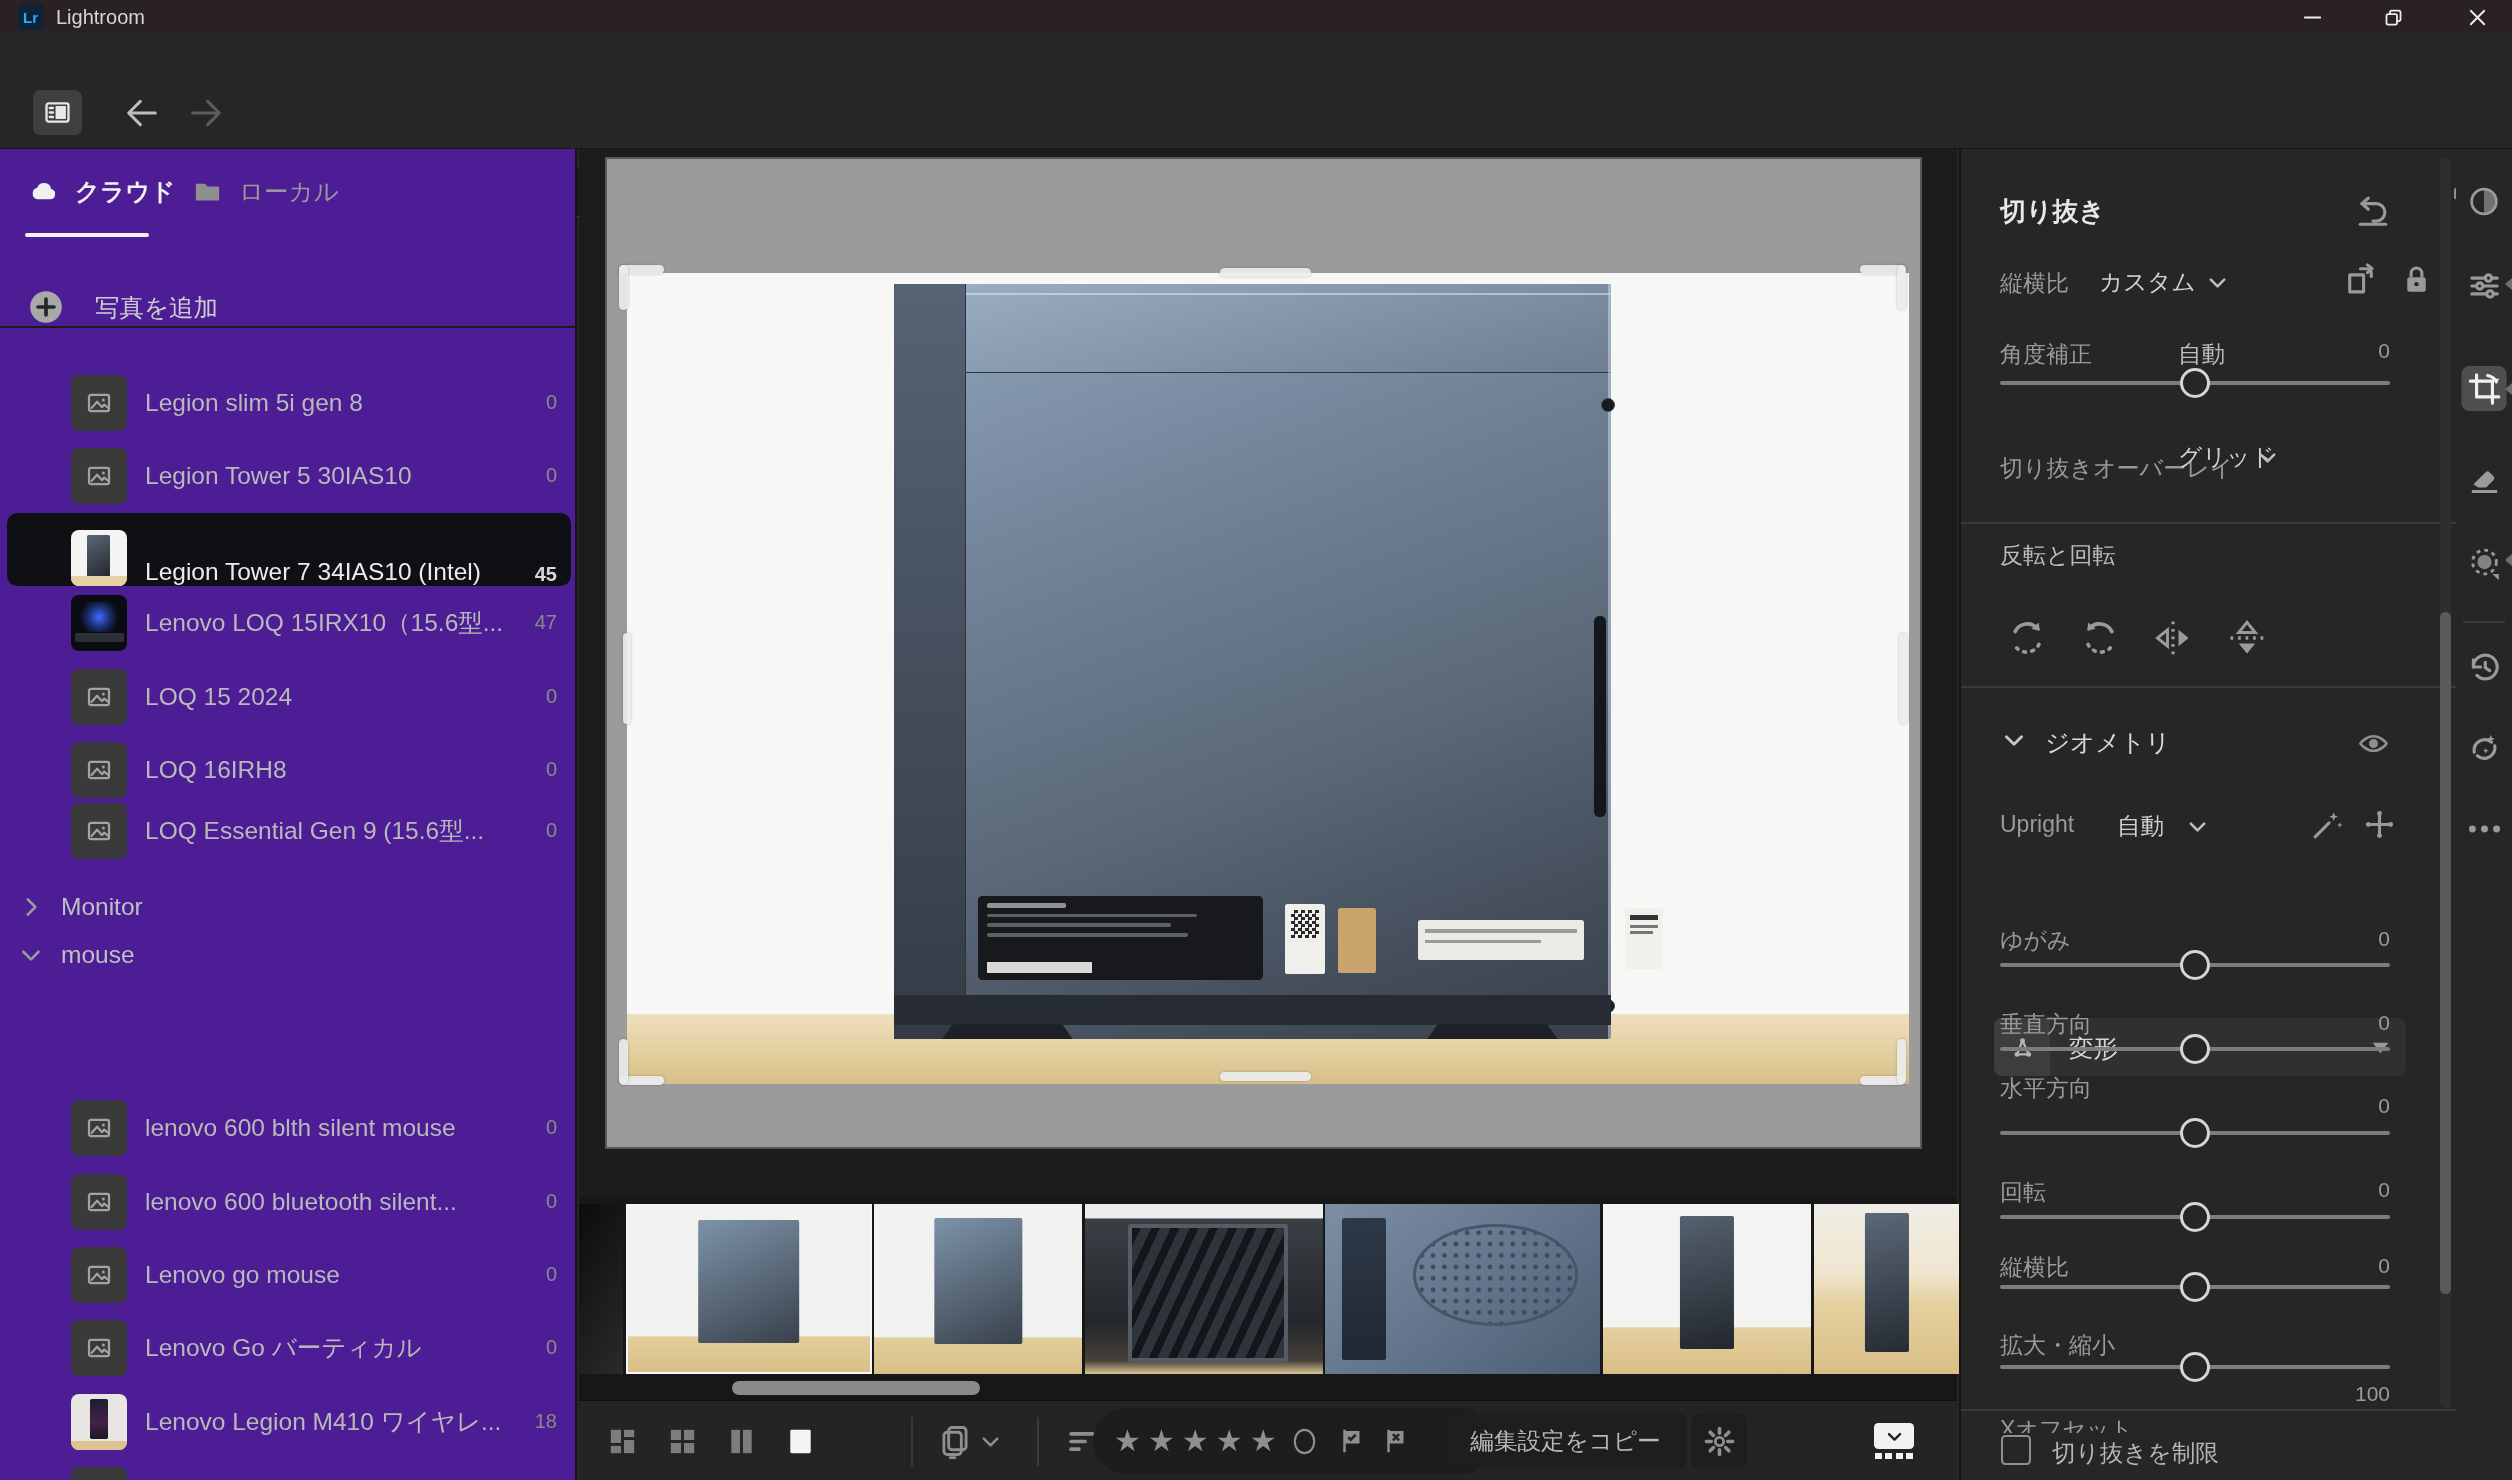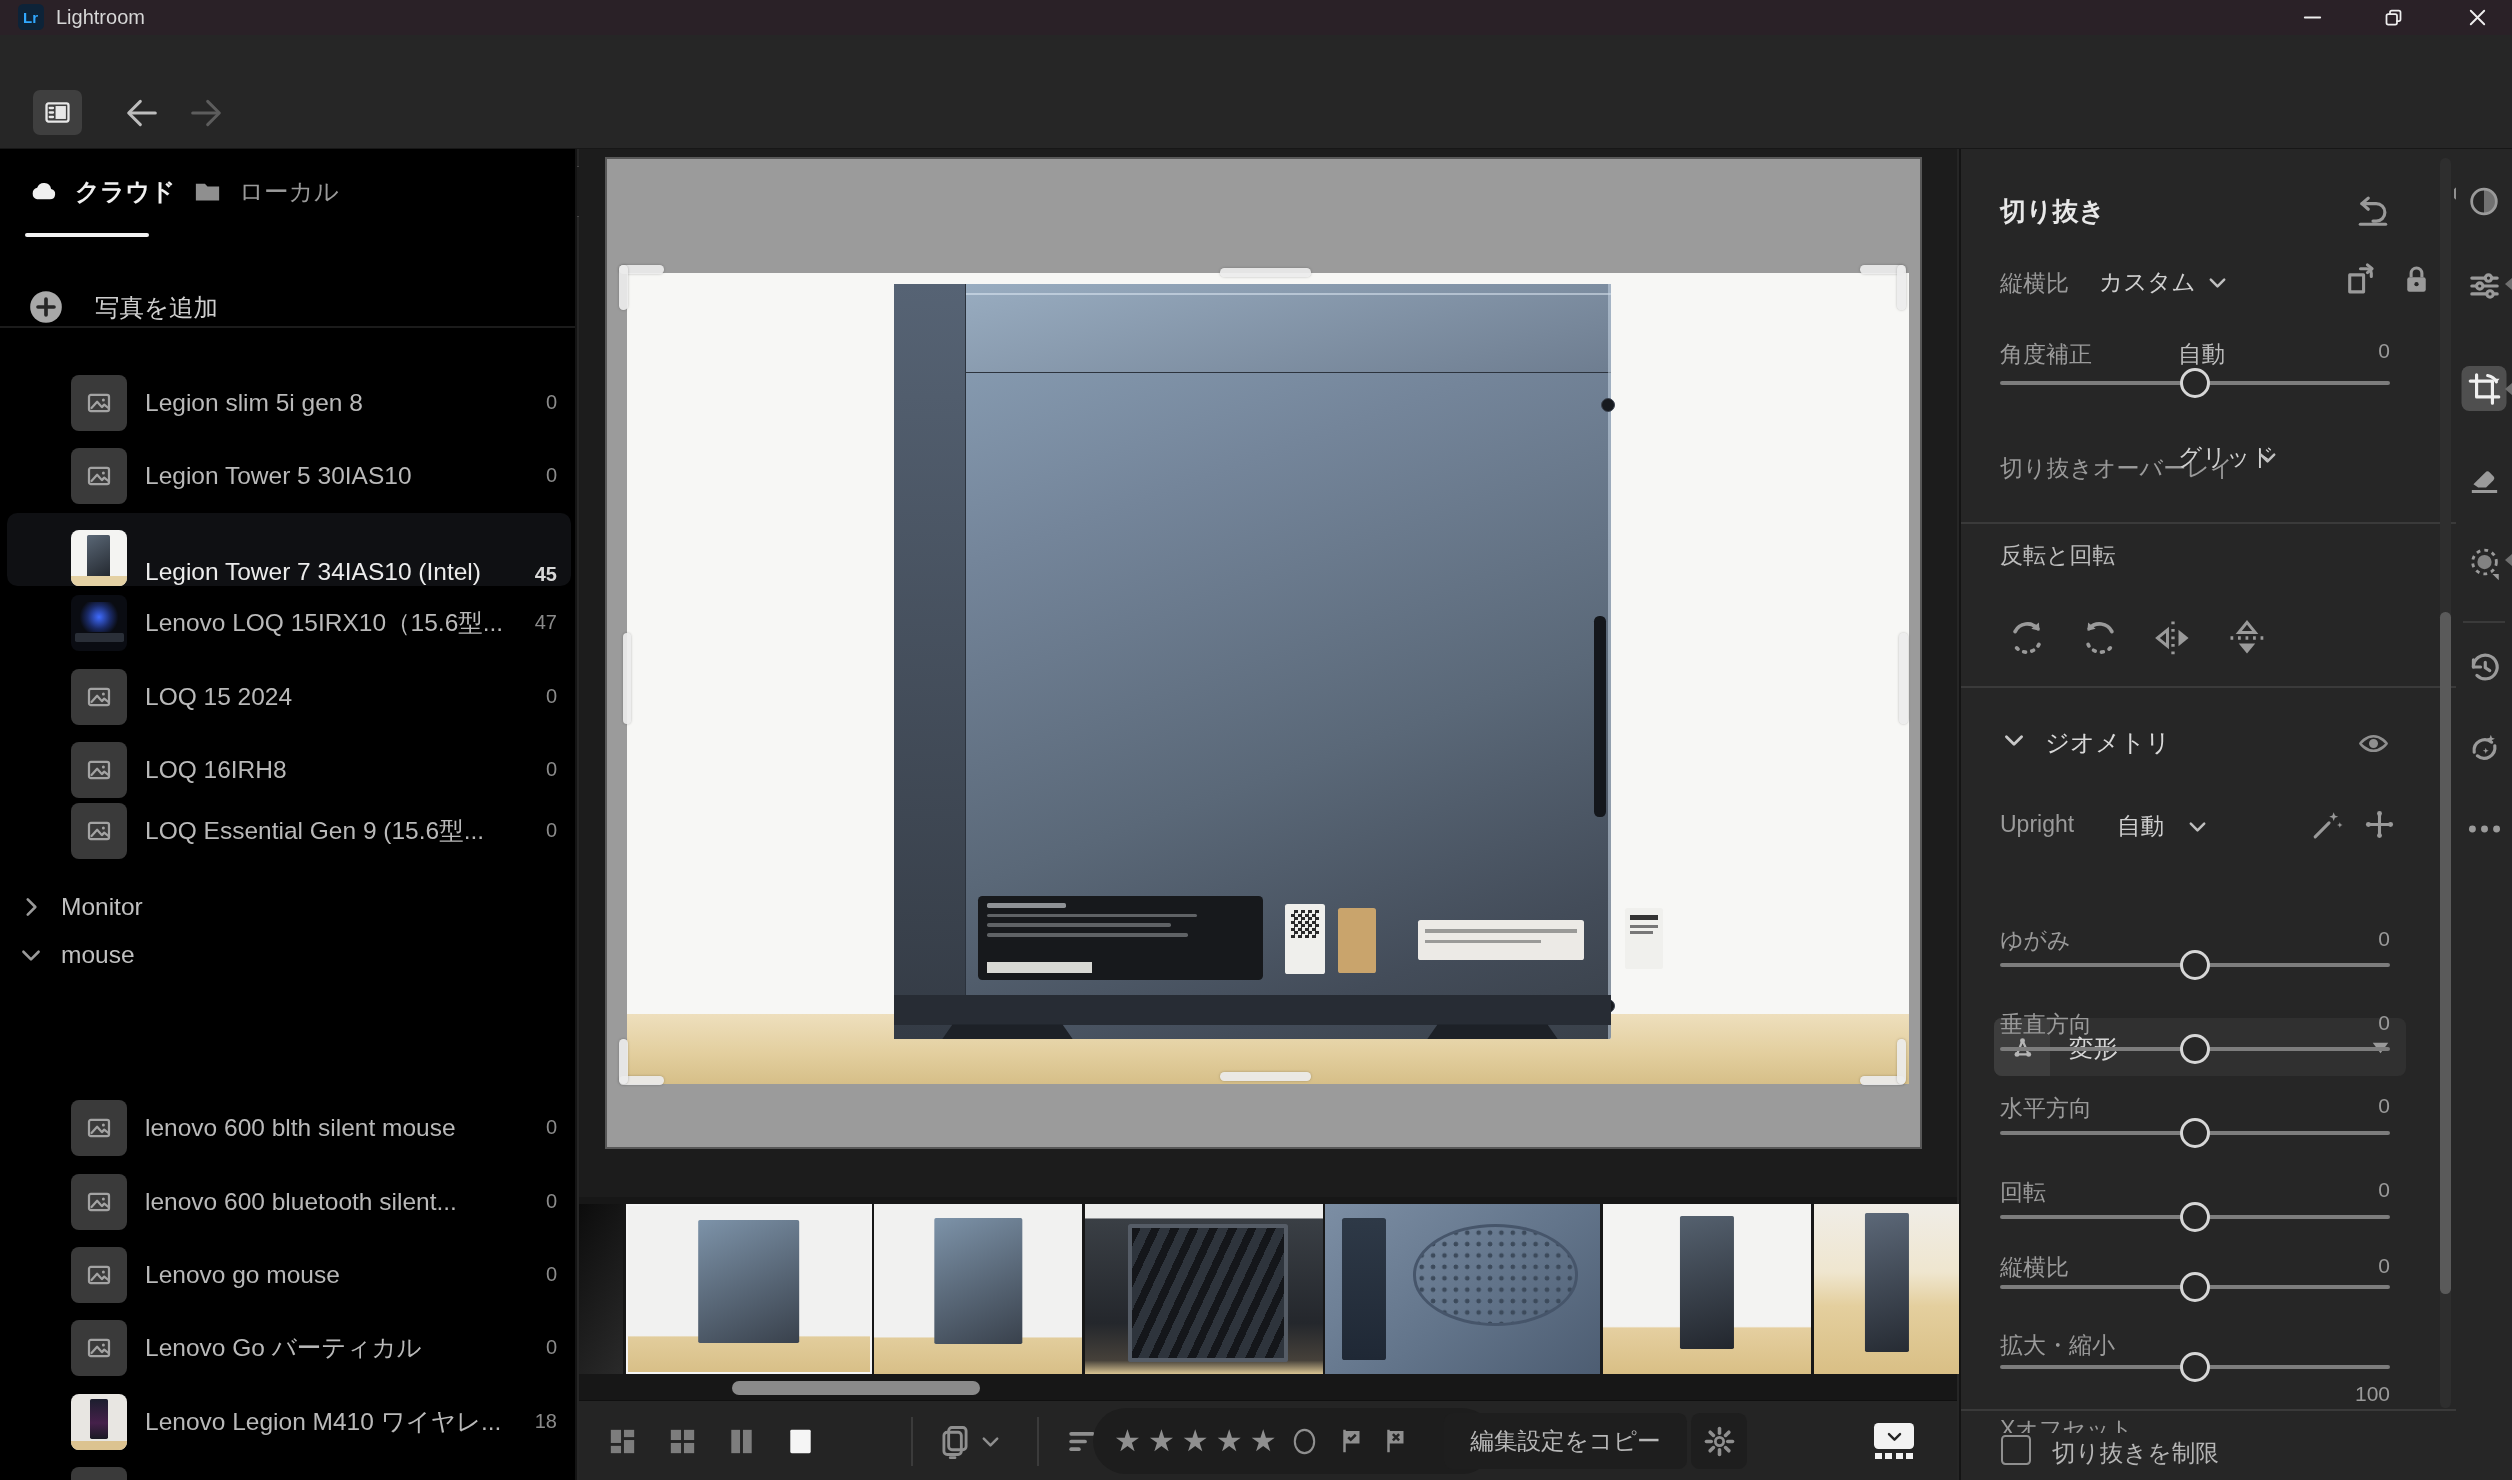--- a/index.html
+++ b/index.html
@@ -21,21 +21,21 @@
   .menu-item { color:#d2d2d2; font-size:23px; }
 
   
   .header { left:0; top:78px; width:2512px; height:71px; background:#262626; border-bottom:1.7px solid #171717; }
   .tool-btn { border-radius:7px; display:flex; align-items:center; justify-content:center; }
   .searchbox { left:552px; top:88px; width:1152px; height:51px; background:#1c1c1c; border:1.7px solid #454545; border-radius:5.2px; display:flex; align-items:center; justify-content:center; gap:14px; }
   .search-ph { color:#8f8f8f; font-size:24.5px; }
   .vdiv { width:1.7px; background:#4a4a4a; }
 
   
-  .sidebar { left:0; top:149px; width:577px; height:1332px; background:#000000; border-right:2.6px solid #141414; overflow:hidden; }
+  .sidebar { left:0; top:149px; width:577px; height:1332px; background:#4c1d95; border-right:2.6px solid #141414; overflow:hidden; }
   .tab { position:absolute; top:26px; display:flex; align-items:center; gap:14px; }
   .tab-label-on { color:#f0f0f0; font-size:24.5px; font-weight:bold; }
   .tab-label-off { color:#9a9a9a; font-size:24.5px; }
   .tab-underline { position:absolute; left:24.5px; top:84px; width:124px; height:4.4px; background:#f2f2f2; border-radius:2.6px; }
   .addrow { position:absolute; left:26px; top:138px; display:flex; align-items:center; gap:29px; }
   .add-label { color:#cfcfcf; font-size:24.5px; }
   .side-divider { position:absolute; left:0; top:177px; width:577px; height:1.7px; background:#1b1b1b; }
   .albums { position:absolute; left:0; top:182px; width:577px; }
   .album-row { position:absolute; left:7px; width:564px; height:73px; display:flex; align-items:center; }
   .album-row.sel { background:#0f1013; border-radius:10.5px; }
@@ -720,21 +720,21 @@
     <div class="slider" style="top:814px;">
         <div class="knob"></div>
       </div>
 
     <div class="rp-label" style="left:39px;top:860px;">垂直方向</div>
     <div class="sl-value" style="top:862px;">0</div>
     <div class="slider" style="top:898px;">
         <div class="knob"></div>
       </div>
 
-    <div class="rp-label" style="left:39px;top:944px;text-align:right;">水平方向</div>
+    <div class="rp-label" style="left:39px;top:924px;text-align:right;">水平方向</div>
     <div class="sl-value" style="top:945px;">0</div>
     <div class="slider" style="top:982px;">
         <div class="knob"></div>
       </div>
 
     <div class="rp-label" style="left:39px;top:1028px;">回転</div>
     <div class="sl-value" style="top:1029px;">0</div>
     <div class="slider" style="top:1066px;">
         <div class="knob"></div>
       </div>

